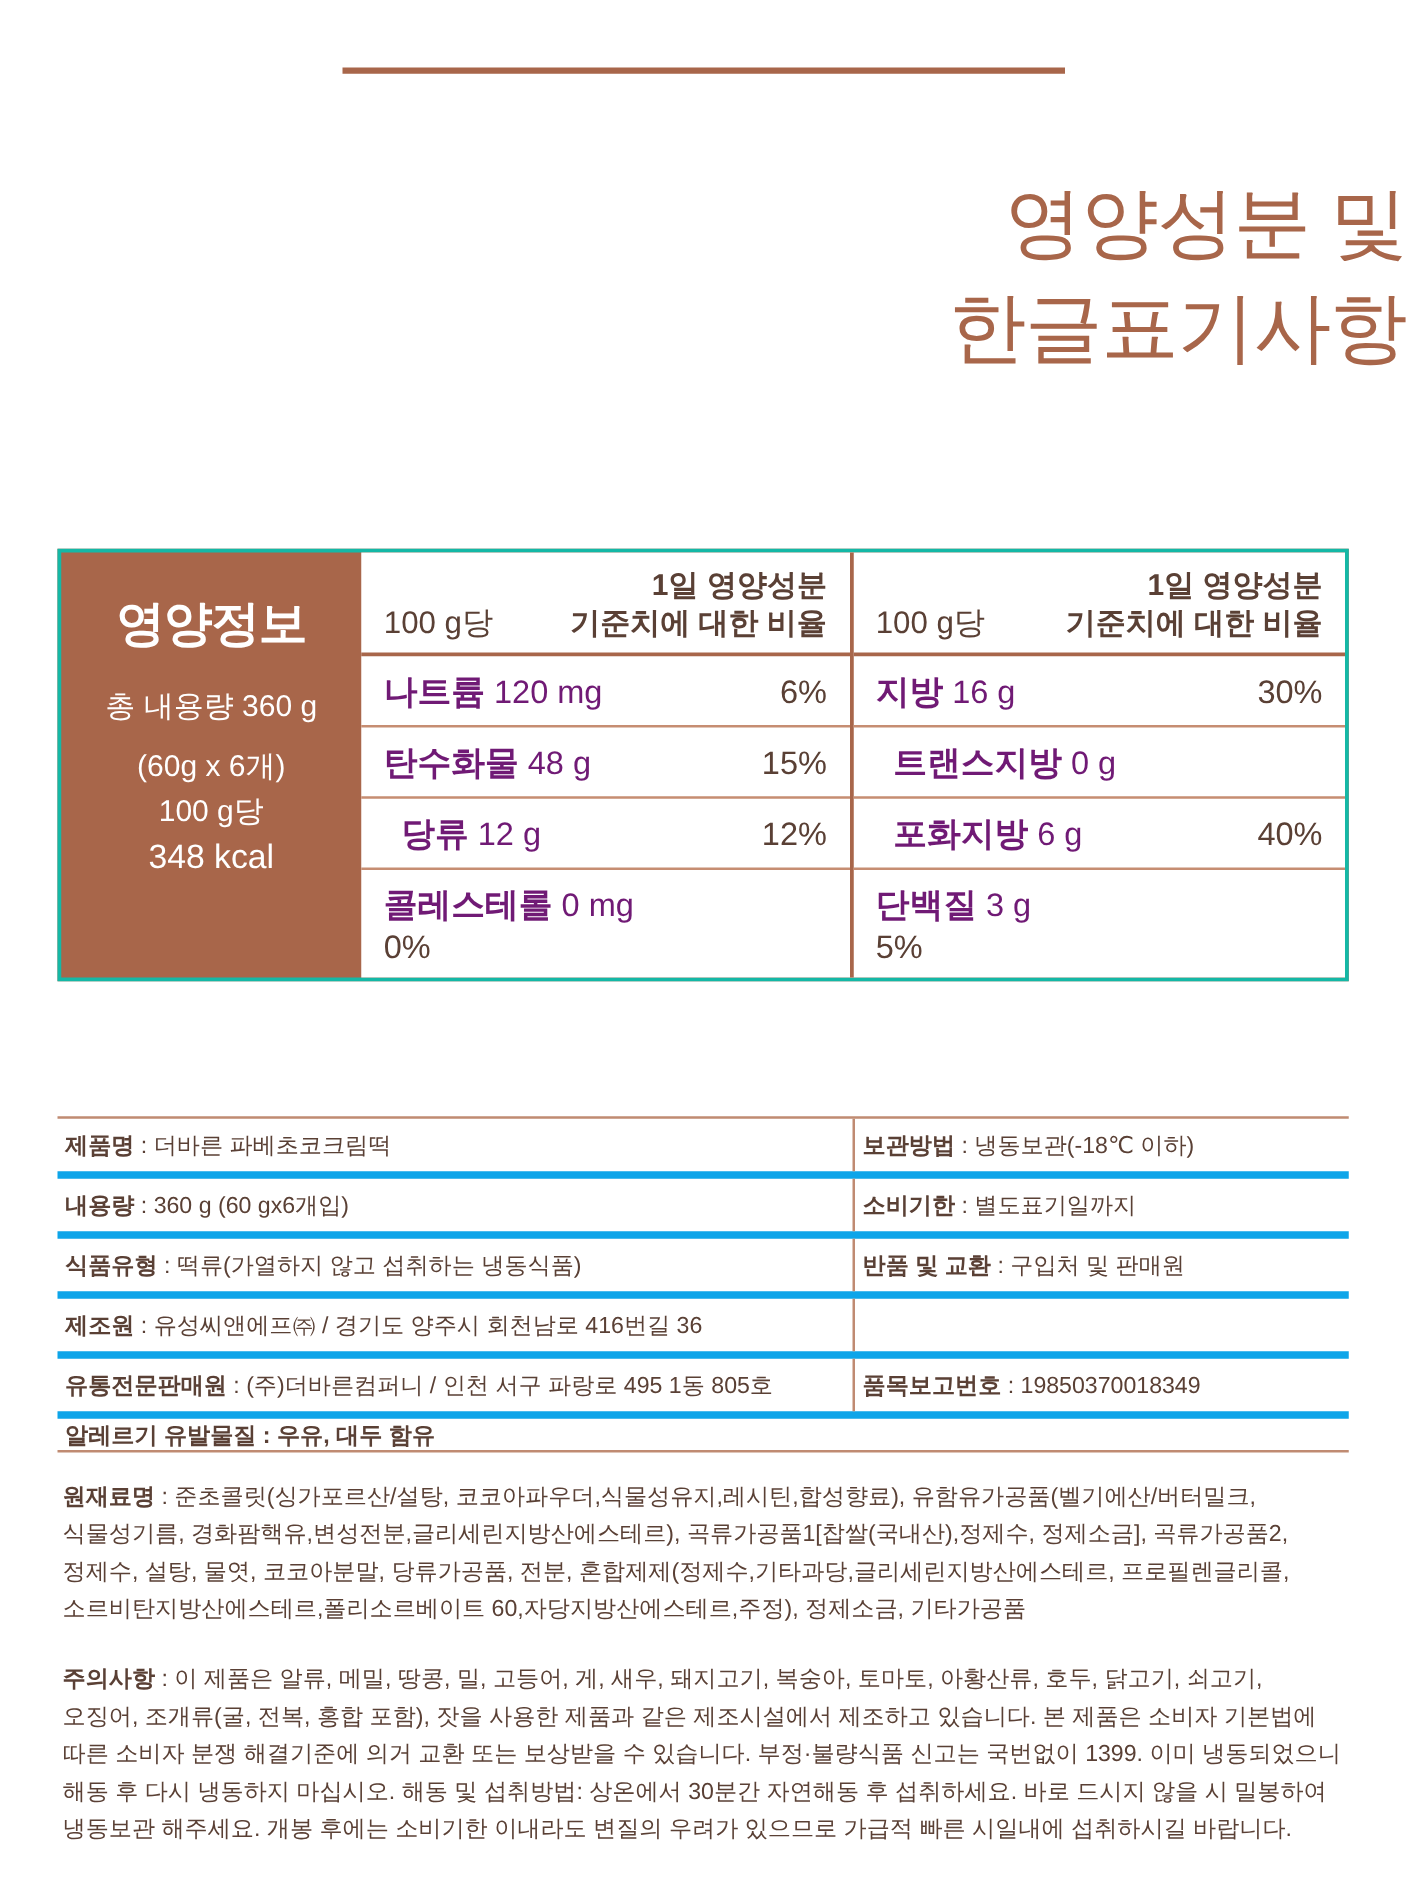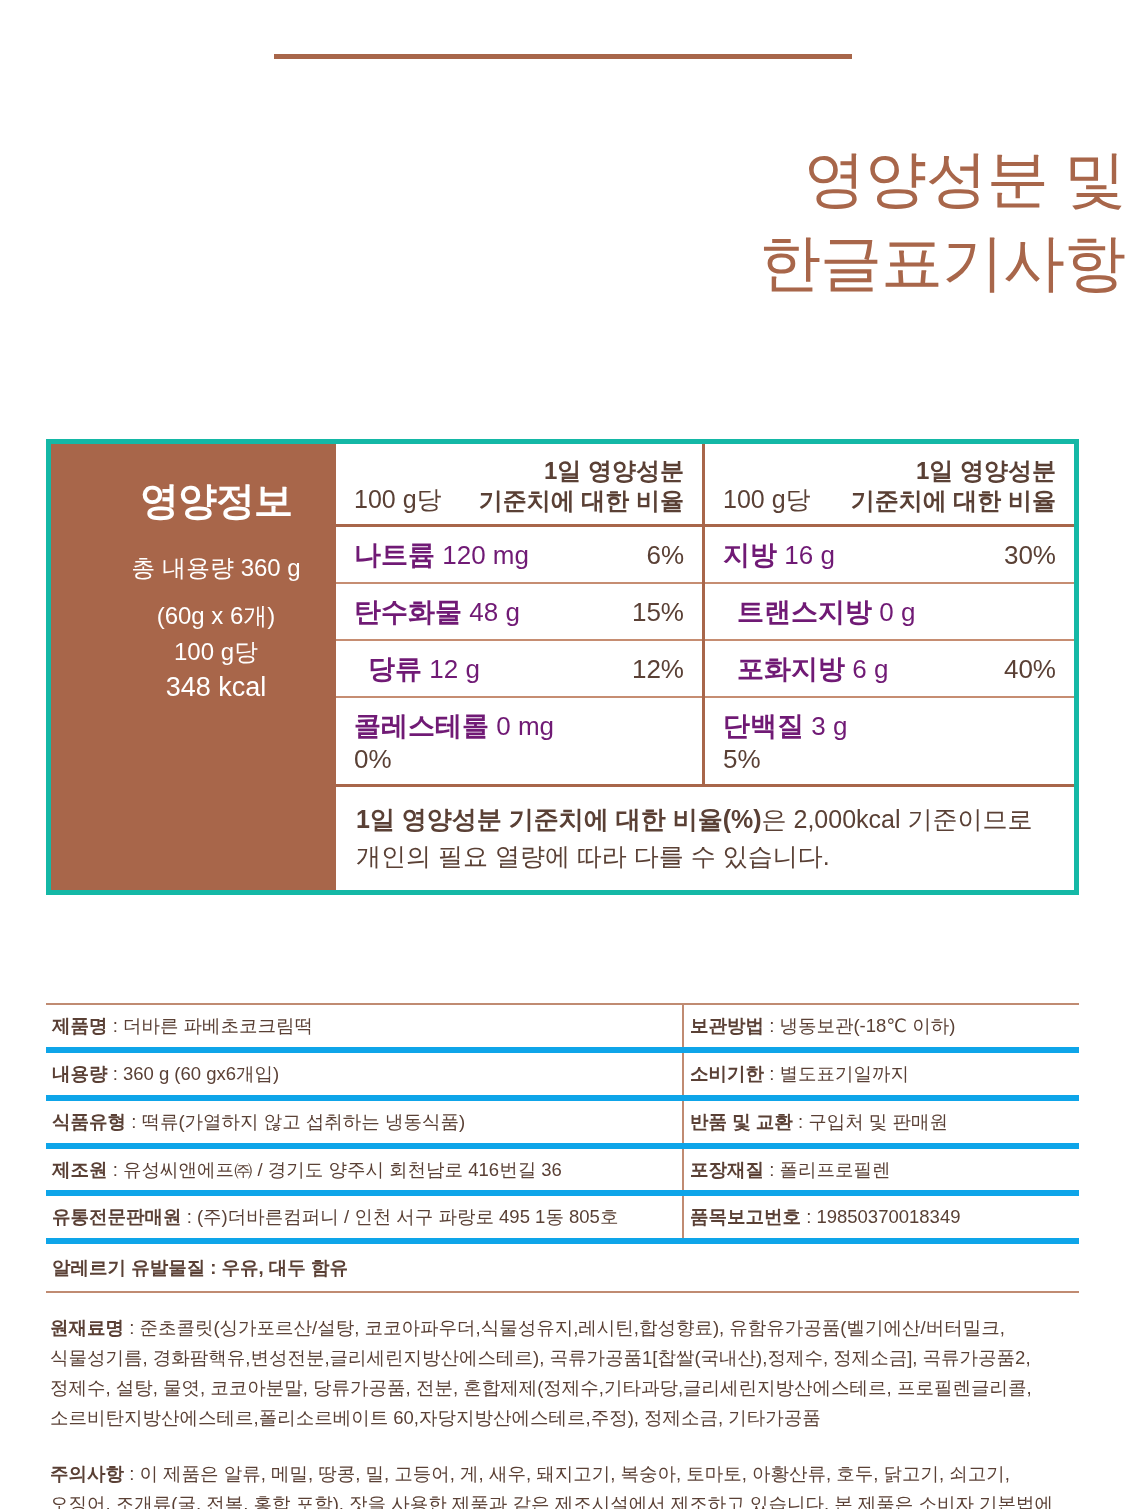--- a/index.html
+++ b/index.html
@@ -35,25 +35,24 @@
     line-height: 1.35;
     font-weight: 400;
     color: #a8664a;
     letter-spacing: -1px;
   }
   .title .line { display: block; }
 
   
   .nutri-wrap {
     margin: 135px 46px 0 46px;
-    border: 5px solid #14b8a6;
+    border: 3px solid #14b8a6;
     background: #a8664a;
     display: flex;
     box-sizing: border-box;
-    padding-left: 45px;
   }
   .nutri-left {
     width: 240px;
     flex: 0 0 240px;
     color: #ffffff;
     padding: 18px 10px 18px 10px;
     box-sizing: border-box;
     text-align: center;
   }
   .nutri-left .big {
@@ -160,21 +159,21 @@
   .info-cell.c1 {
     width: 638px;
     flex: 0 0 638px;
     border-right: 2px solid #c08b72;
   }
   .info-cell.c2 {
     flex: 1 1 auto;
   }
   .info-cell b { font-weight: 700; }
   .allergy {
-    padding: 11px 6px;
+    padding: 0 6px;
     font-size: 18.5px;
     font-weight: 700;
     color: #5a4035;
     border-bottom: 2px solid #c08b72;
   }
   .para {
     padding: 20px 4px 6px 4px;
     font-size: 18.5px;
     line-height: 1.62;
     color: #5a4035;
@@ -257,24 +256,20 @@
             <span class="val">40%</span>
           </div>
           <div class="nrow last">
             <span class="lbl"><b>단백질</b> <span>3 g</span></span>
             <span class="val">5%</span>
           </div>
         </div>
 
       </div>
 
-      <div class="nutri-note">
-        <b>1일 영양성분 기준치에 대한 비율(%)</b><span>은 2,000kcal 기준이므로</span><br>
-        <span>개인의 필요 열량에 따라 다를 수 있습니다.</span>
-      </div>
     </div>
   </div>
 
   <div class="info-wrap">
 
     <div class="info-row">
       <div class="info-cell c1"><b>제품명</b> : <span>더바른 파베초코크림떡</span></div>
       <div class="info-cell c2"><b>보관방법</b> : <span>냉동보관(-18℃ 이하)</span></div>
     </div>
 
@@ -283,21 +278,20 @@
       <div class="info-cell c2"><b>소비기한</b> : <span>별도표기일까지</span></div>
     </div>
 
     <div class="info-row">
       <div class="info-cell c1"><b>식품유형</b> : <span>떡류(가열하지 않고 섭취하는 냉동식품)</span></div>
       <div class="info-cell c2"><b>반품 및 교환</b> : <span>구입처 및 판매원</span></div>
     </div>
 
     <div class="info-row">
       <div class="info-cell c1"><b>제조원</b> : <span>유성씨앤에프㈜ / 경기도 양주시 회천남로 416번길 36</span></div>
-      <div class="info-cell c2"><b>포장재질</b> : <span>폴리프로필렌</span></div>
     </div>
 
     <div class="info-row">
       <div class="info-cell c1"><b>유통전문판매원</b> : <span>(주)더바른컴퍼니 / 인천 서구 파랑로 495 1동 805호</span></div>
       <div class="info-cell c2"><b>품목보고번호</b> : <span>19850370018349</span></div>
     </div>
 
     <div class="allergy">알레르기 유발물질 : 우유, 대두 함유</div>
 
     <div class="para">

